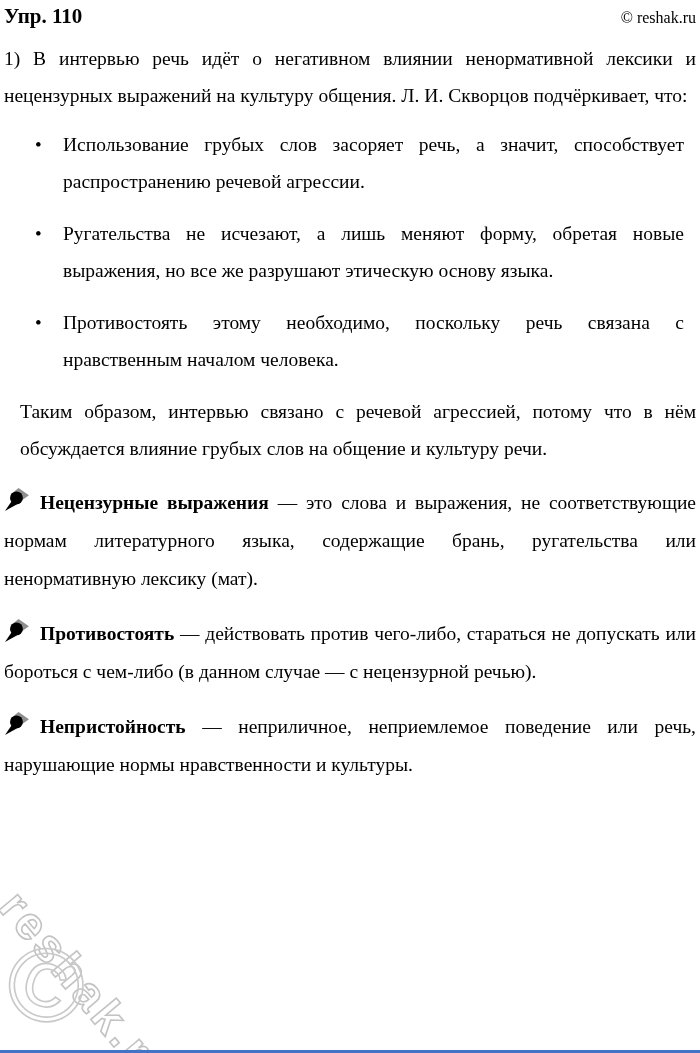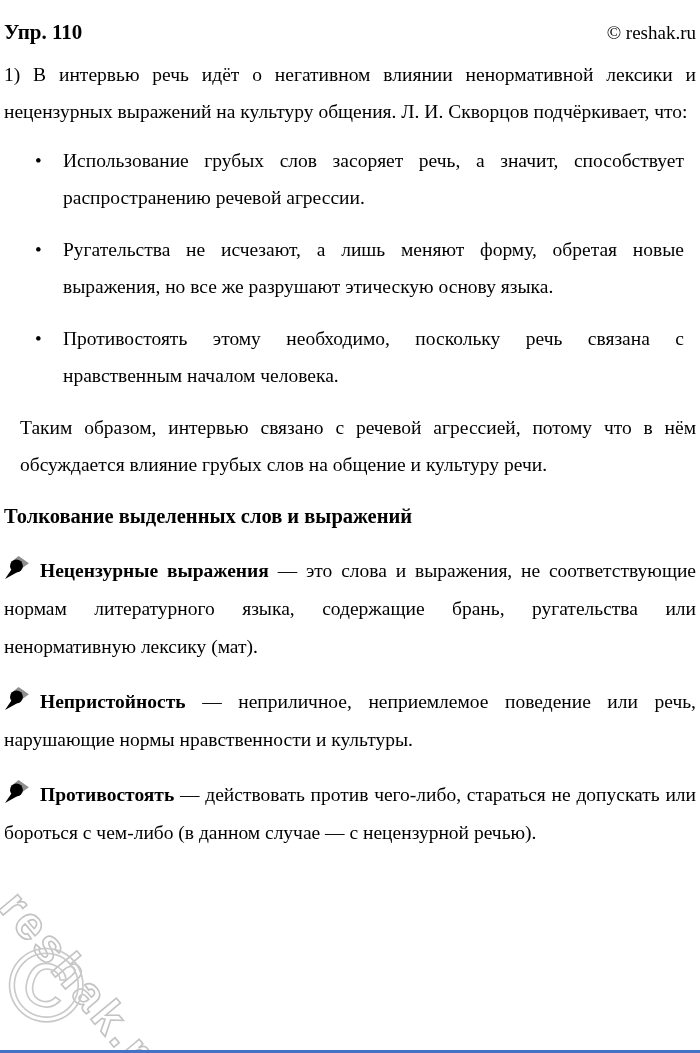--- a/index.html
+++ b/index.html
@@ -10,35 +10,35 @@
     position: relative;
     overflow: hidden;
     font-family: "Liberation Serif", "DejaVu Serif", serif;
     font-size: 19.5px;
     color: #000000;
   }
   .page {
     position: relative;
     width: 700px;
     height: 1053px;
-    padding: 20px 4px 0 4px;
+    padding: 4px 4px 0 4px;
     z-index: 1;
   }
   
   .header-row {
     display: flex;
     justify-content: space-between;
     align-items: baseline;
   }
   .exercise-title {
     font-weight: bold;
     font-size: 21px;
   }
   .copyright {
-    font-size: 19px;
+    font-size: 16px;
     margin-left: 24px;
   }
   
   .para {
     text-align: justify;
     line-height: 37px;
     margin-top: 11px;
   }
   ul.points {
     list-style: none;
@@ -136,39 +136,38 @@
   <p class="para">1) В интервью речь идёт о негативном влиянии ненормативной лексики и нецензурных выражений на культуру общения. Л. И. Скворцов подчёркивает, что:</p>
 
   <ul class="points">
     <li>Использование грубых слов засоряет речь, а значит, способствует распространению речевой агрессии.</li>
     <li>Ругательства не исчезают, а лишь меняют форму, обретая новые выражения, но все же разрушают этическую основу языка.</li>
     <li>Противостоять этому необходимо, поскольку речь связана с нравственным началом человека.</li>
   </ul>
 
   <p class="conclusion">Таким образом, интервью связано с речевой агрессией, потому что в нём обсуждается влияние грубых слов на общение и культуру речи.</p>
 
-  <h2 class="section-heading">Толкование выделенных слов и выражений</h2>
 
   <p class="entry"><span class="pin"><svg viewBox="0 0 24 24" width="27" height="25">
           <polygon fill="#8f8f8f" points="13,0 23,7 16,12 8,4"></polygon>
           <circle cx="11" cy="9.5" r="6.2" fill="#000"></circle>
           <polygon fill="#000" points="0,22 7.5,11 12.5,15"></polygon>
         </svg></span><span class="term">Нецензурные выражения</span> <span>— это слова и выражения, не соответствующие нормам литературного языка, содержащие брань, ругательства или ненормативную лексику (мат).</span></p>
 
   <p class="entry"><span class="pin"><svg viewBox="0 0 24 24" width="27" height="25">
           <polygon fill="#8f8f8f" points="13,0 23,7 16,12 8,4"></polygon>
           <circle cx="11" cy="9.5" r="6.2" fill="#000"></circle>
           <polygon fill="#000" points="0,22 7.5,11 12.5,15"></polygon>
-        </svg></span><span class="term">Непристойность</span> <span>— неприличное, неприемлемое поведение или речь, нарушающие нормы нравственности и культуры.</span></p>
+        </svg></span><span class="term">Противостоять</span> <span>— действовать против чего-либо, стараться не допускать или бороться с чем-либо (в данном случае — с нецензурной речью).</span></p>
 
   <p class="entry"><span class="pin"><svg viewBox="0 0 24 24" width="27" height="25">
           <polygon fill="#8f8f8f" points="13,0 23,7 16,12 8,4"></polygon>
           <circle cx="11" cy="9.5" r="6.2" fill="#000"></circle>
           <polygon fill="#000" points="0,22 7.5,11 12.5,15"></polygon>
-        </svg></span><span class="term">Противостоять</span> <span>— действовать против чего-либо, стараться не допускать или бороться с чем-либо (в данном случае — с нецензурной речью).</span></p>
+        </svg></span><span class="term">Непристойность</span> <span>— неприличное, неприемлемое поведение или речь, нарушающие нормы нравственности и культуры.</span></p>
 
 
 </div>
 
 <div class="watermark">
   <span class="wm-text">reshak.ru</span>
   <span class="wm-copy">©</span>
 </div>
 
 <div class="footer-line" style="background: rgb(68, 114, 196);"></div>

